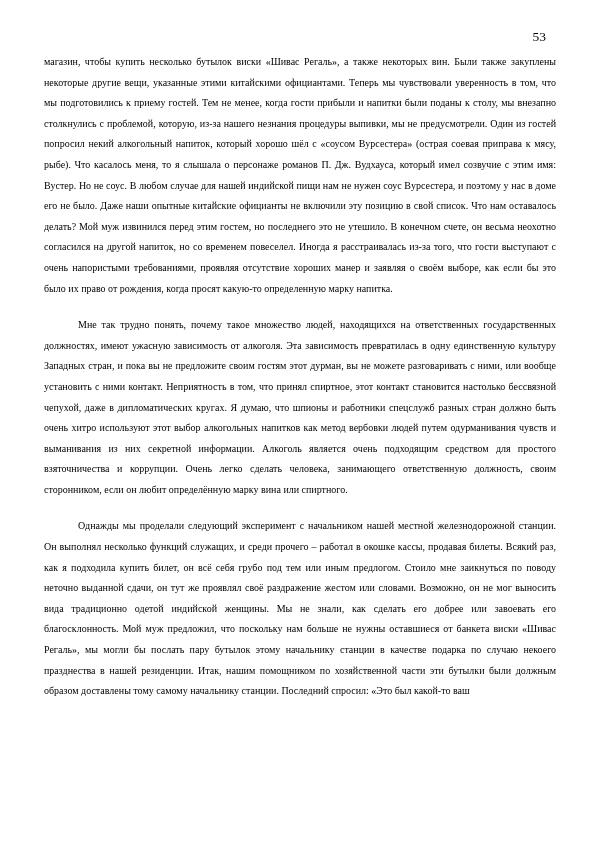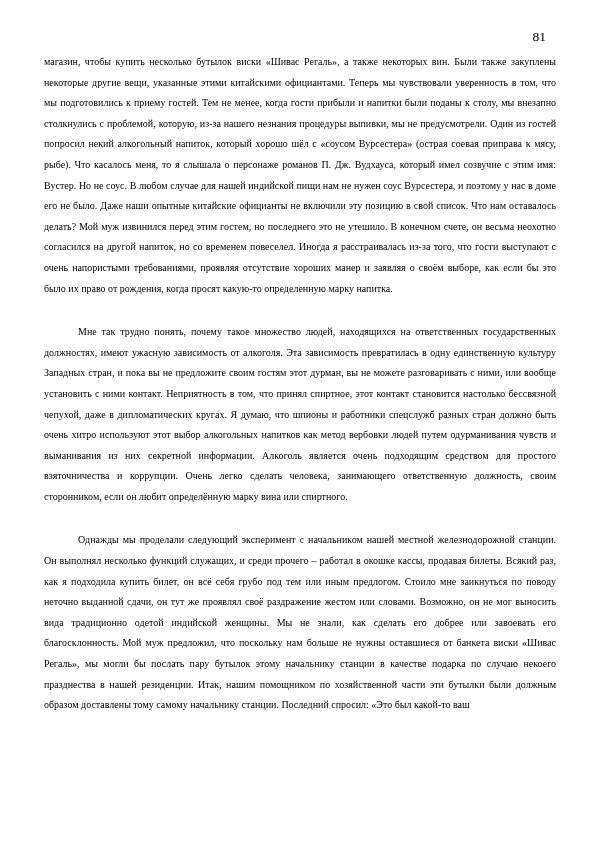--- a/index.html
+++ b/index.html
@@ -41,29 +41,29 @@
     line-height: 20.6px;
     text-align: justify;
     text-justify: inter-word;
     text-indent: 0;
     hyphens: none;
   }
   p.para.indent {
     text-indent: 34px;
   }
   p.spaced {
-    margin-top: 23px;
+    margin-top: 16px;
   }
 </style>
 </head>
 <body>
 
 <div class="page">
 
-  <div class="page-number">81</div>
+  <div class="page-number">53</div>
 
   <div class="body-text">
     <p class="para">магазин, чтобы купить несколько бутылок виски «Шивас Регаль», а также некоторых вин. Были также закуплены некоторые другие вещи, указанные этими китайскими официантами. Теперь мы чувствовали уверенность в том, что мы подготовились к приему гостей. Тем не менее, когда гости прибыли и напитки были поданы к столу, мы внезапно столкнулись с проблемой, которую, из-за нашего незнания процедуры выпивки, мы не предусмотрели. Один из гостей попросил некий алкогольный напиток, который хорошо шёл с «соусом Вурсестера» (острая соевая приправа к мясу, рыбе). Что касалось меня, то я слышала о персонаже романов П. Дж. Вудхауса, который имел созвучие с этим имя: Вустер. Но не соус. В любом случае для нашей индийской пищи нам не нужен соус Вурсестера, и поэтому у нас в доме его не было. Даже наши опытные китайские официанты не включили эту позицию в свой список. Что нам оставалось делать? Мой муж извинился перед этим гостем, но последнего это не утешило. В конечном счете, он весьма неохотно согласился на  другой напиток, но со временем повеселел. Иногда я расстраивалась из-за того, что гости выступают с очень напористыми требованиями, проявляя отсутствие хороших манер и заявляя о своём выборе, как если бы это было их право от рождения, когда просят какую-то определенную марку напитка.</p>
     <p class="para indent spaced">Мне так трудно понять, почему такое множество людей, находящихся на ответственных государственных должностях, имеют ужасную зависимость от алкоголя. Эта зависимость превратилась в одну единственную культуру Западных стран, и пока вы не предложите своим гостям этот дурман, вы не можете разговаривать с ними, или вообще установить с ними контакт. Неприятность в том, что принял спиртное, этот контакт становится настолько бессвязной чепухой, даже в дипломатических кругах. Я думаю, что шпионы и работники спецслужб разных стран должно быть очень хитро используют этот выбор алкогольных напитков как метод вербовки людей путем одурманивания чувств и выманивания из них секретной информации. Алкоголь является очень подходящим средством для простого взяточничества и коррупции. Очень легко сделать человека, занимающего ответственную должность, своим сторонником, если он любит определённую марку вина или спиртного.</p>
     <p class="para indent spaced">Однажды мы проделали следующий эксперимент с начальником нашей местной железнодорожной станции. Он выполнял несколько функций служащих, и среди прочего – работал в окошке кассы, продавая билеты. Всякий раз, как я подходила купить билет, он всё себя грубо под тем или иным предлогом. Стоило мне заикнуться по поводу неточно выданной сдачи, он тут же проявлял своё раздражение жестом или словами. Возможно, он не мог выносить вида традиционно одетой индийской женщины. Мы не знали, как сделать его добрее или завоевать его благосклонность. Мой муж предложил, что поскольку нам больше не нужны оставшиеся от банкета виски «Шивас Регаль», мы могли бы послать пару бутылок этому начальнику станции в качестве подарка по случаю некоего празднества в нашей резиденции. Итак, нашим помощником по хозяйственной части эти бутылки были должным образом доставлены тому самому начальнику станции. Последний спросил: «Это был какой-то ваш</p>
   </div>
 
 </div>
 
 </body></html>

